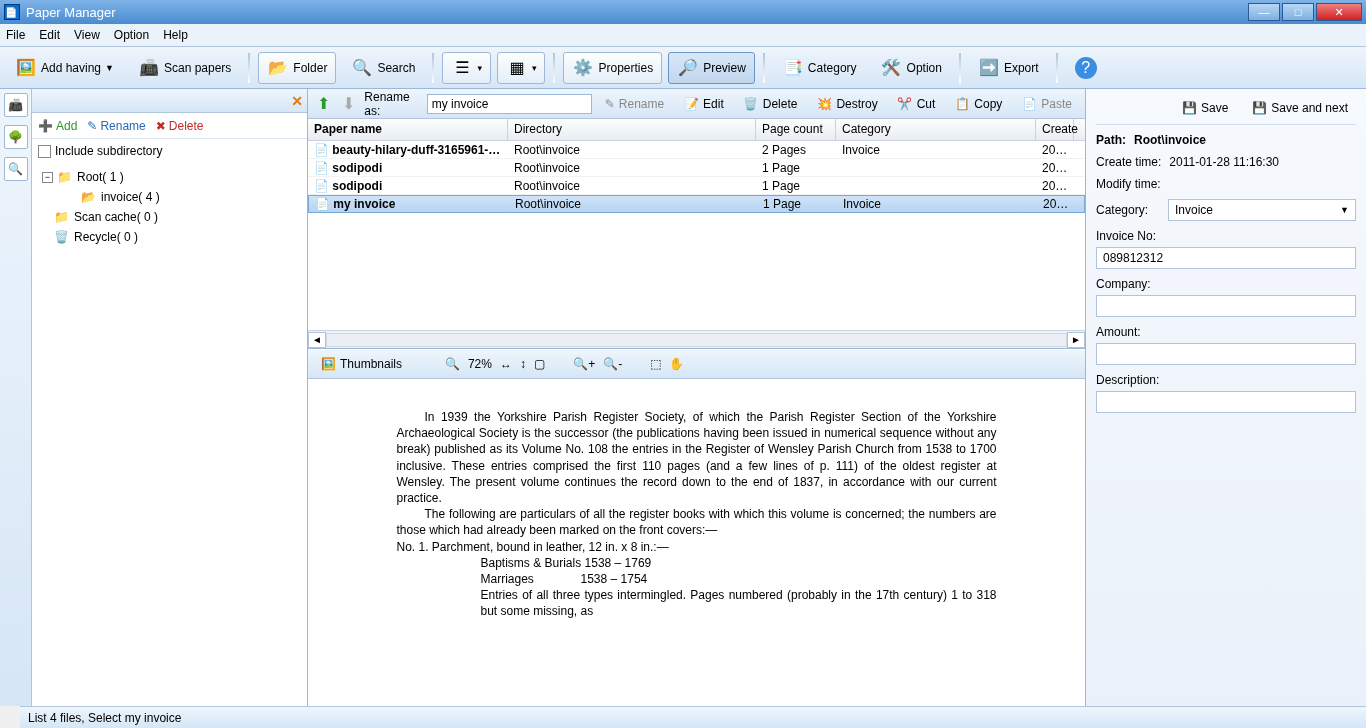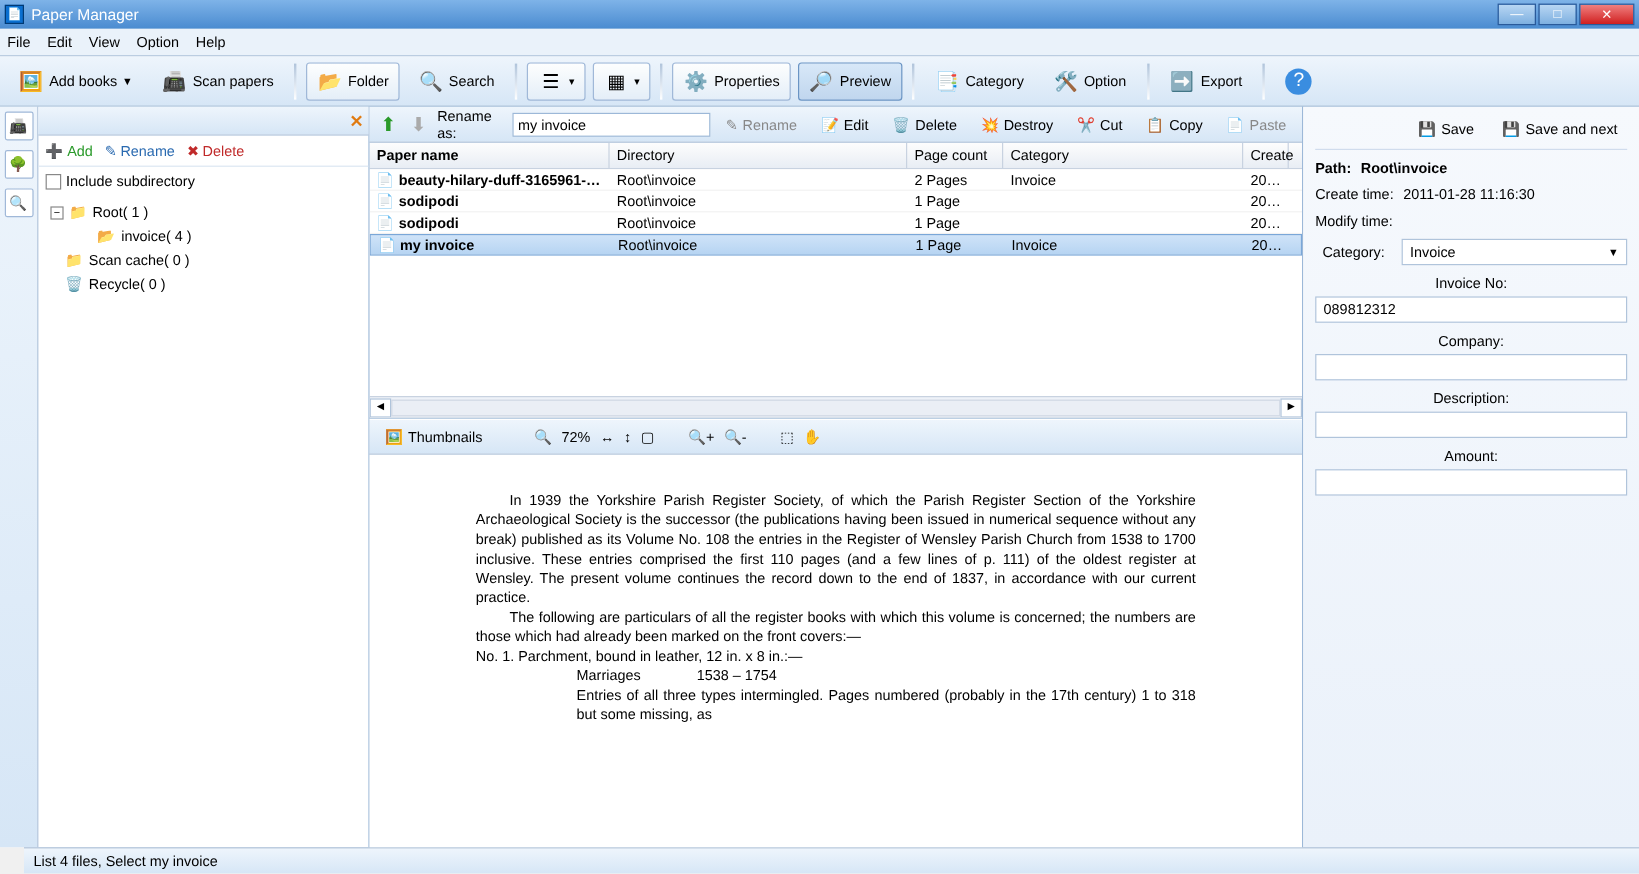--- a/index.html
+++ b/index.html
@@ -48,21 +48,21 @@
 .hscroll { height:18px; background:#eef2f8; border-top:1px solid #c8d2e0; display:flex; align-items:center;}
 .hscroll .arrow{width:18px; height:16px; border:1px solid #b0c4db; background:#fff; text-align:center; font-size:10px; line-height:14px;}
 .hscroll .track{flex:1; height:14px; background:#eaeef5; border:1px solid #d0d8e4;}
 .pvtools { height:30px; background:linear-gradient(#eef5fc,#d6e6f6); border-top:1px solid #fff; border-bottom:1px solid #b0c4db; display:flex; align-items:center; padding:0 6px; gap:8px;}
 .preview { flex:1; background:#fff; overflow:auto; position:relative;}
 .page { margin:10px auto 0 auto; width:720px; padding:20px 60px; font-family:Georgia,serif; font-size:13px; line-height:1.35; text-align:justify;}
 .page .indent{text-indent:28px;}
 .rightcol { width:280px; background:linear-gradient(#f6f9fd,#eaf1fa); display:flex; flex-direction:column; padding:8px 10px; gap:8px; }
 .rightcol .savebar { display:flex; gap:8px; justify-content:flex-end; height:28px; align-items:center; padding-bottom:6px; border-bottom:1px solid #d0dced;}
 .rbtn { display:flex; align-items:center; gap:4px; padding:4px 8px;}
-.field { display:flex; flex-direction:column; gap:4px;text-align:center;}
+.field { display:flex; flex-direction:column; gap:4px;}
 .field.row2 { flex-direction:row; align-items:center; gap:8px;}
 .field strong{font-weight:bold;}
 .finput { height:22px; border:1px solid #b0c4db; background:#fff; padding:0 6px; display:flex; align-items:center; justify-content:space-between;}
 .statusbar { height:22px; background:linear-gradient(#eef5fc,#d6e6f6); border-top:1px solid #b0c4db; display:flex; align-items:center; padding:0 8px;margin-left:20px;}
 .ddrop{font-size:9px;}
 .chk{width:13px;height:13px;border:1px solid #888;background:#fff;}
 </style>
 </head>
 <body>
 
@@ -80,21 +80,21 @@
   <span>File</span>
   <span>Edit</span>
   <span>View</span>
   <span>Option</span>
   <span>Help</span>
 </div>
 
 <div class="toolbar">
   <div class="tbtn">
     <span class="tico">🖼️</span>
-    <span>Add books</span>
+    <span>Add having</span>
     <span class="ddrop">▼</span>
   </div>
   <div class="tbtn">
     <span class="tico">📠</span>
     <span>Scan papers</span>
   </div>
   <div class="sep"></div>
   <div class="tbtn box">
     <span class="tico">📂</span>
     <span>Folder</span>
@@ -289,20 +289,21 @@
       <span>🔍-</span>
       <div style="width:12px"></div>
       <span>⬚</span>
       <span>✋</span>
     </div>
     <div class="preview">
       <div class="page">
         <p class="indent">In 1939 the Yorkshire Parish Register Society, of which the Parish Register Section of the Yorkshire Archaeological Society is the successor (the publications having been issued in numerical sequence without any break) published as its Volume No. 108 the entries in the Register of Wensley Parish Church from 1538 to 1700 inclusive.  These entries comprised the first 110 pages (and a few lines of p. 111) of the oldest register at Wensley.   The present volume continues the record down to the end of 1837, in accordance with our current practice.</p>
         <p class="indent">The following are particulars of all the register books with which this volume is concerned; the numbers are those which had already been marked on the front covers:—</p>
         <p>No. 1.    Parchment, bound in leather, 12 in. x 8 in.:—</p>
+        <p style="padding-left:84px">Baptisms &amp; Burials 1538 – 1769</p>
         <p style="padding-left:84px;white-space:pre">Marriages              1538 – 1754</p>
         <p style="padding-left:84px">Entries of all three types intermingled.   Pages numbered (probably in the 17th century) 1 to 318 but some missing, as</p>
       </div>
     </div>
   </div>
 
   <div class="rightcol">
     <div class="savebar">
       <div class="rbtn">
           <span>💾</span>
@@ -335,25 +336,25 @@
       <span>Invoice No:</span>
       <div class="finput">
           <span>089812312</span>
         </div>
     </div>
     <div class="field">
       <span>Company:</span>
       <div class="finput"></div>
     </div>
     <div class="field">
+      <span>Amount:</span>
+      <div class="finput"></div>
+    </div>
+    <div class="field">
       <span>Description:</span>
       <div class="finput"></div>
     </div>
-    <div class="field">
-      <span>Amount:</span>
-      <div class="finput"></div>
-    </div>
   </div>
 </div>
 
 <div class="statusbar">
   <span>List 4 files, Select my invoice</span>
 </div>
 
 </body></html>

